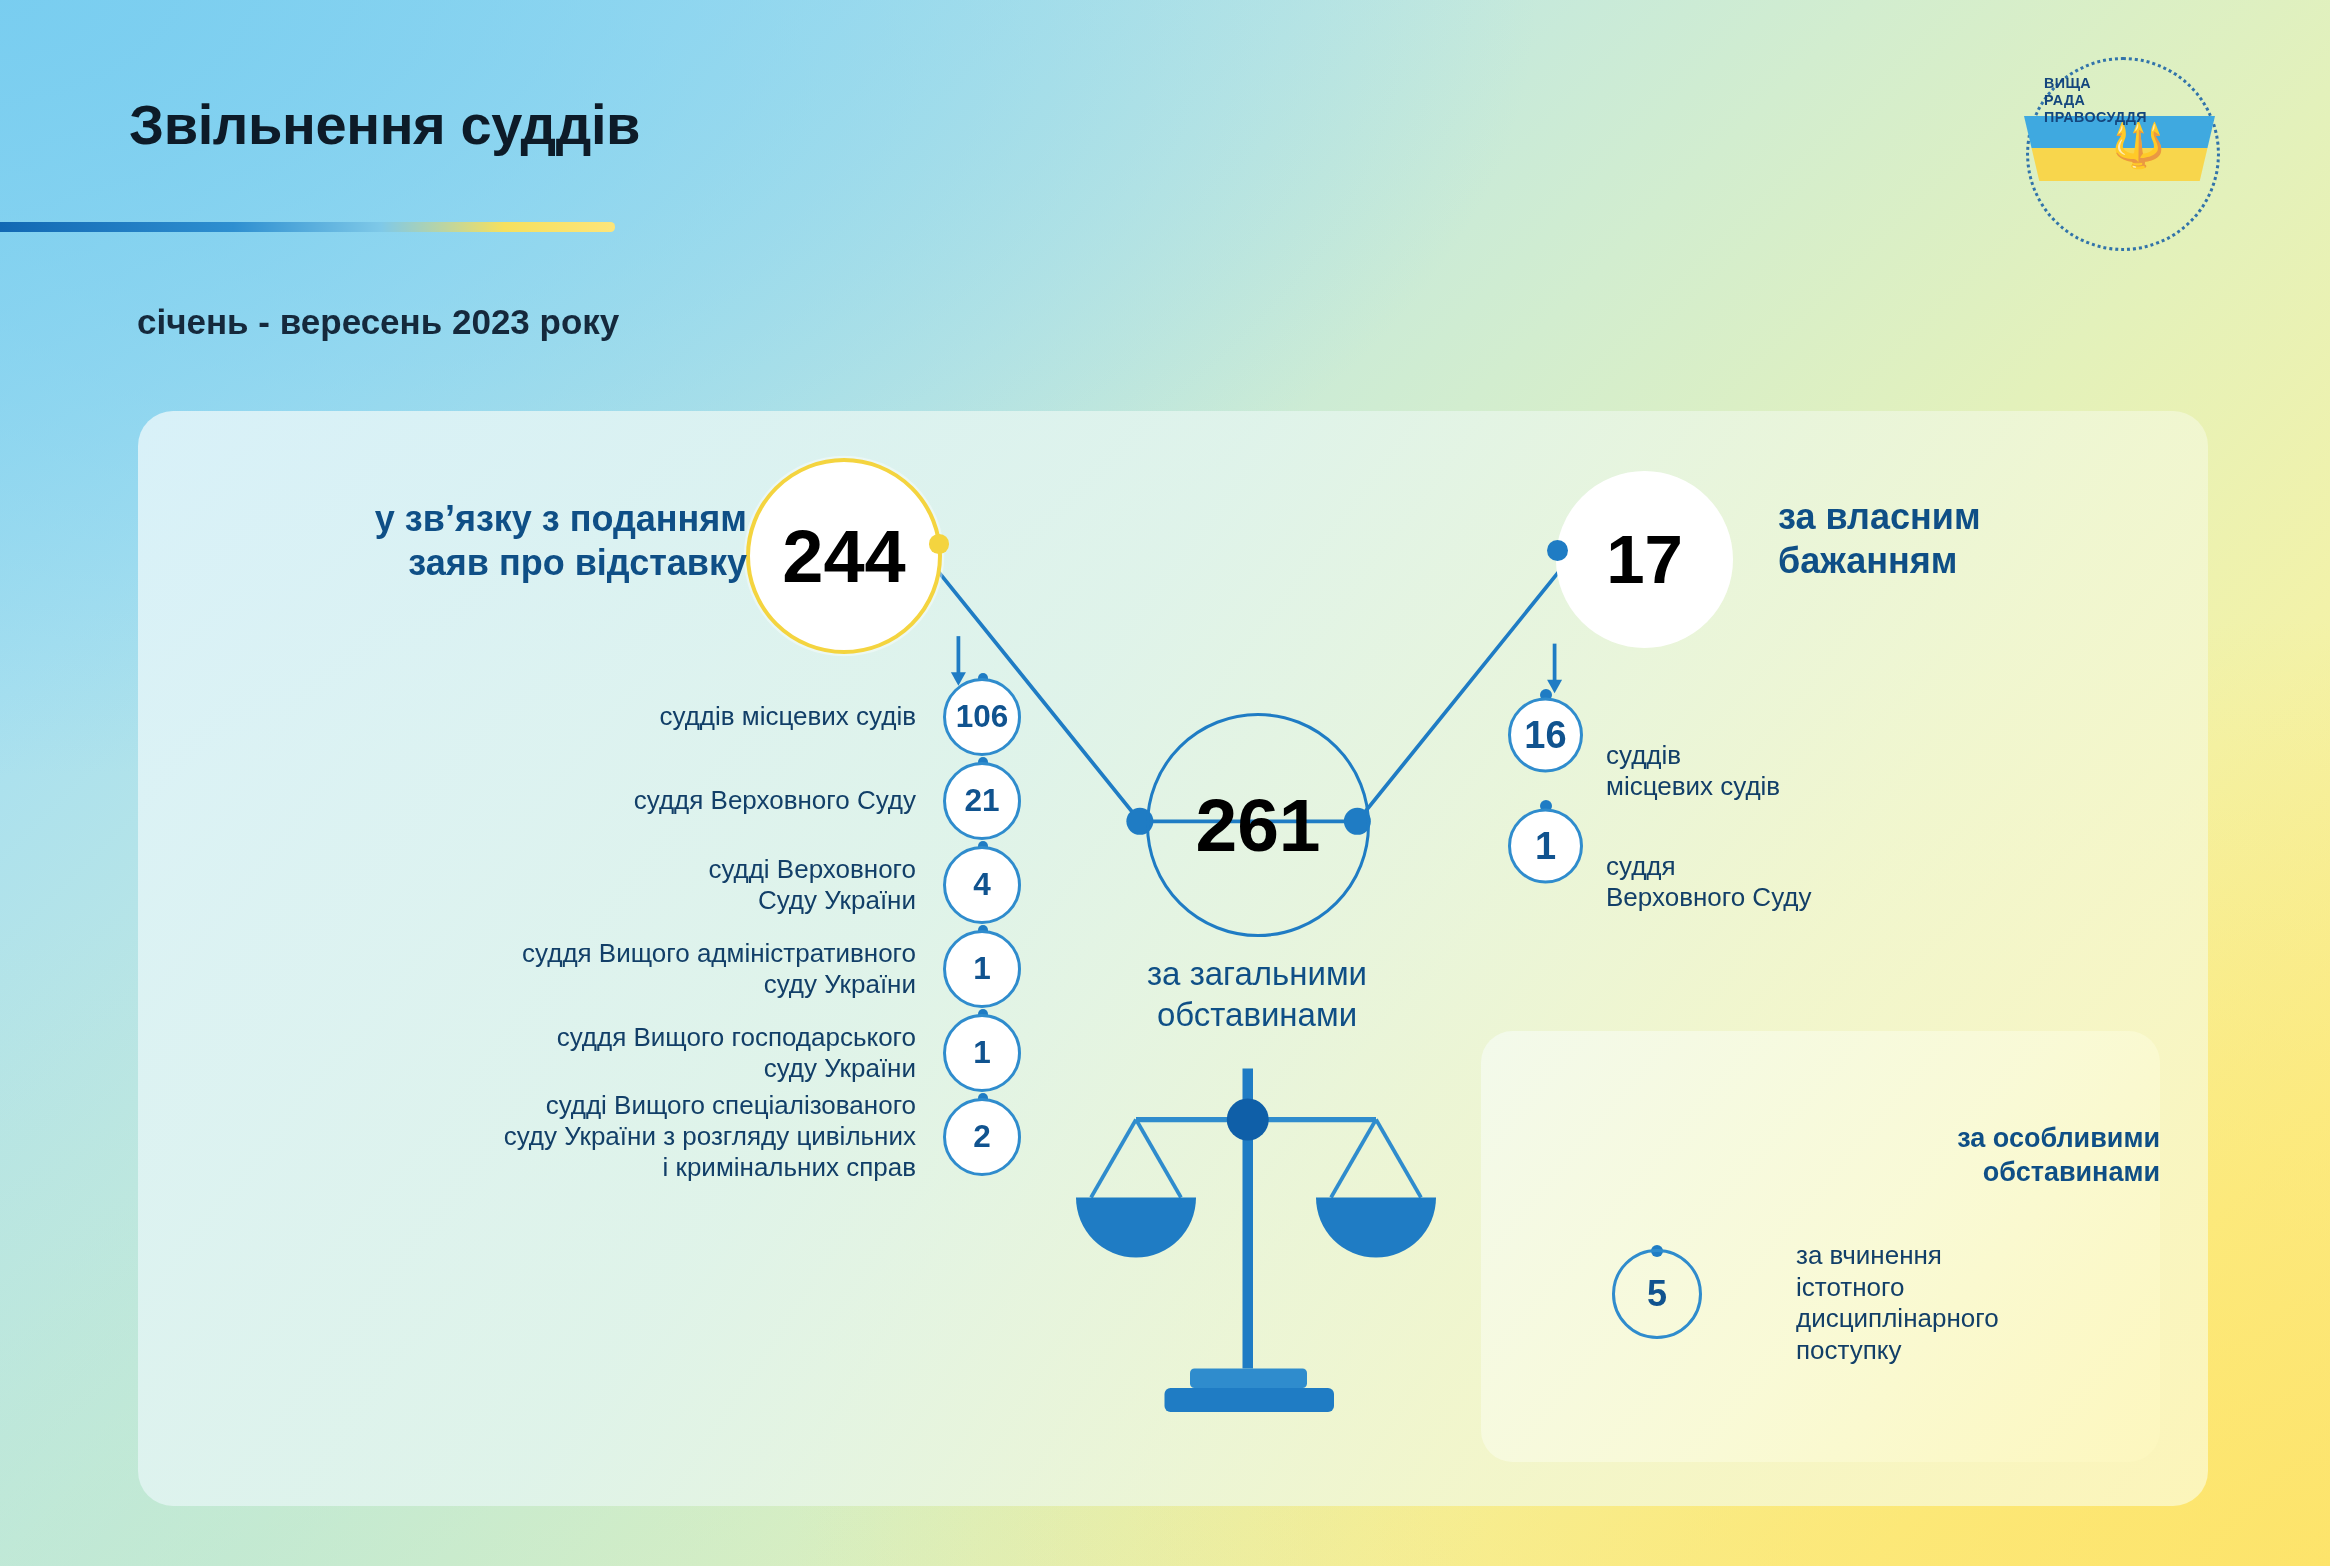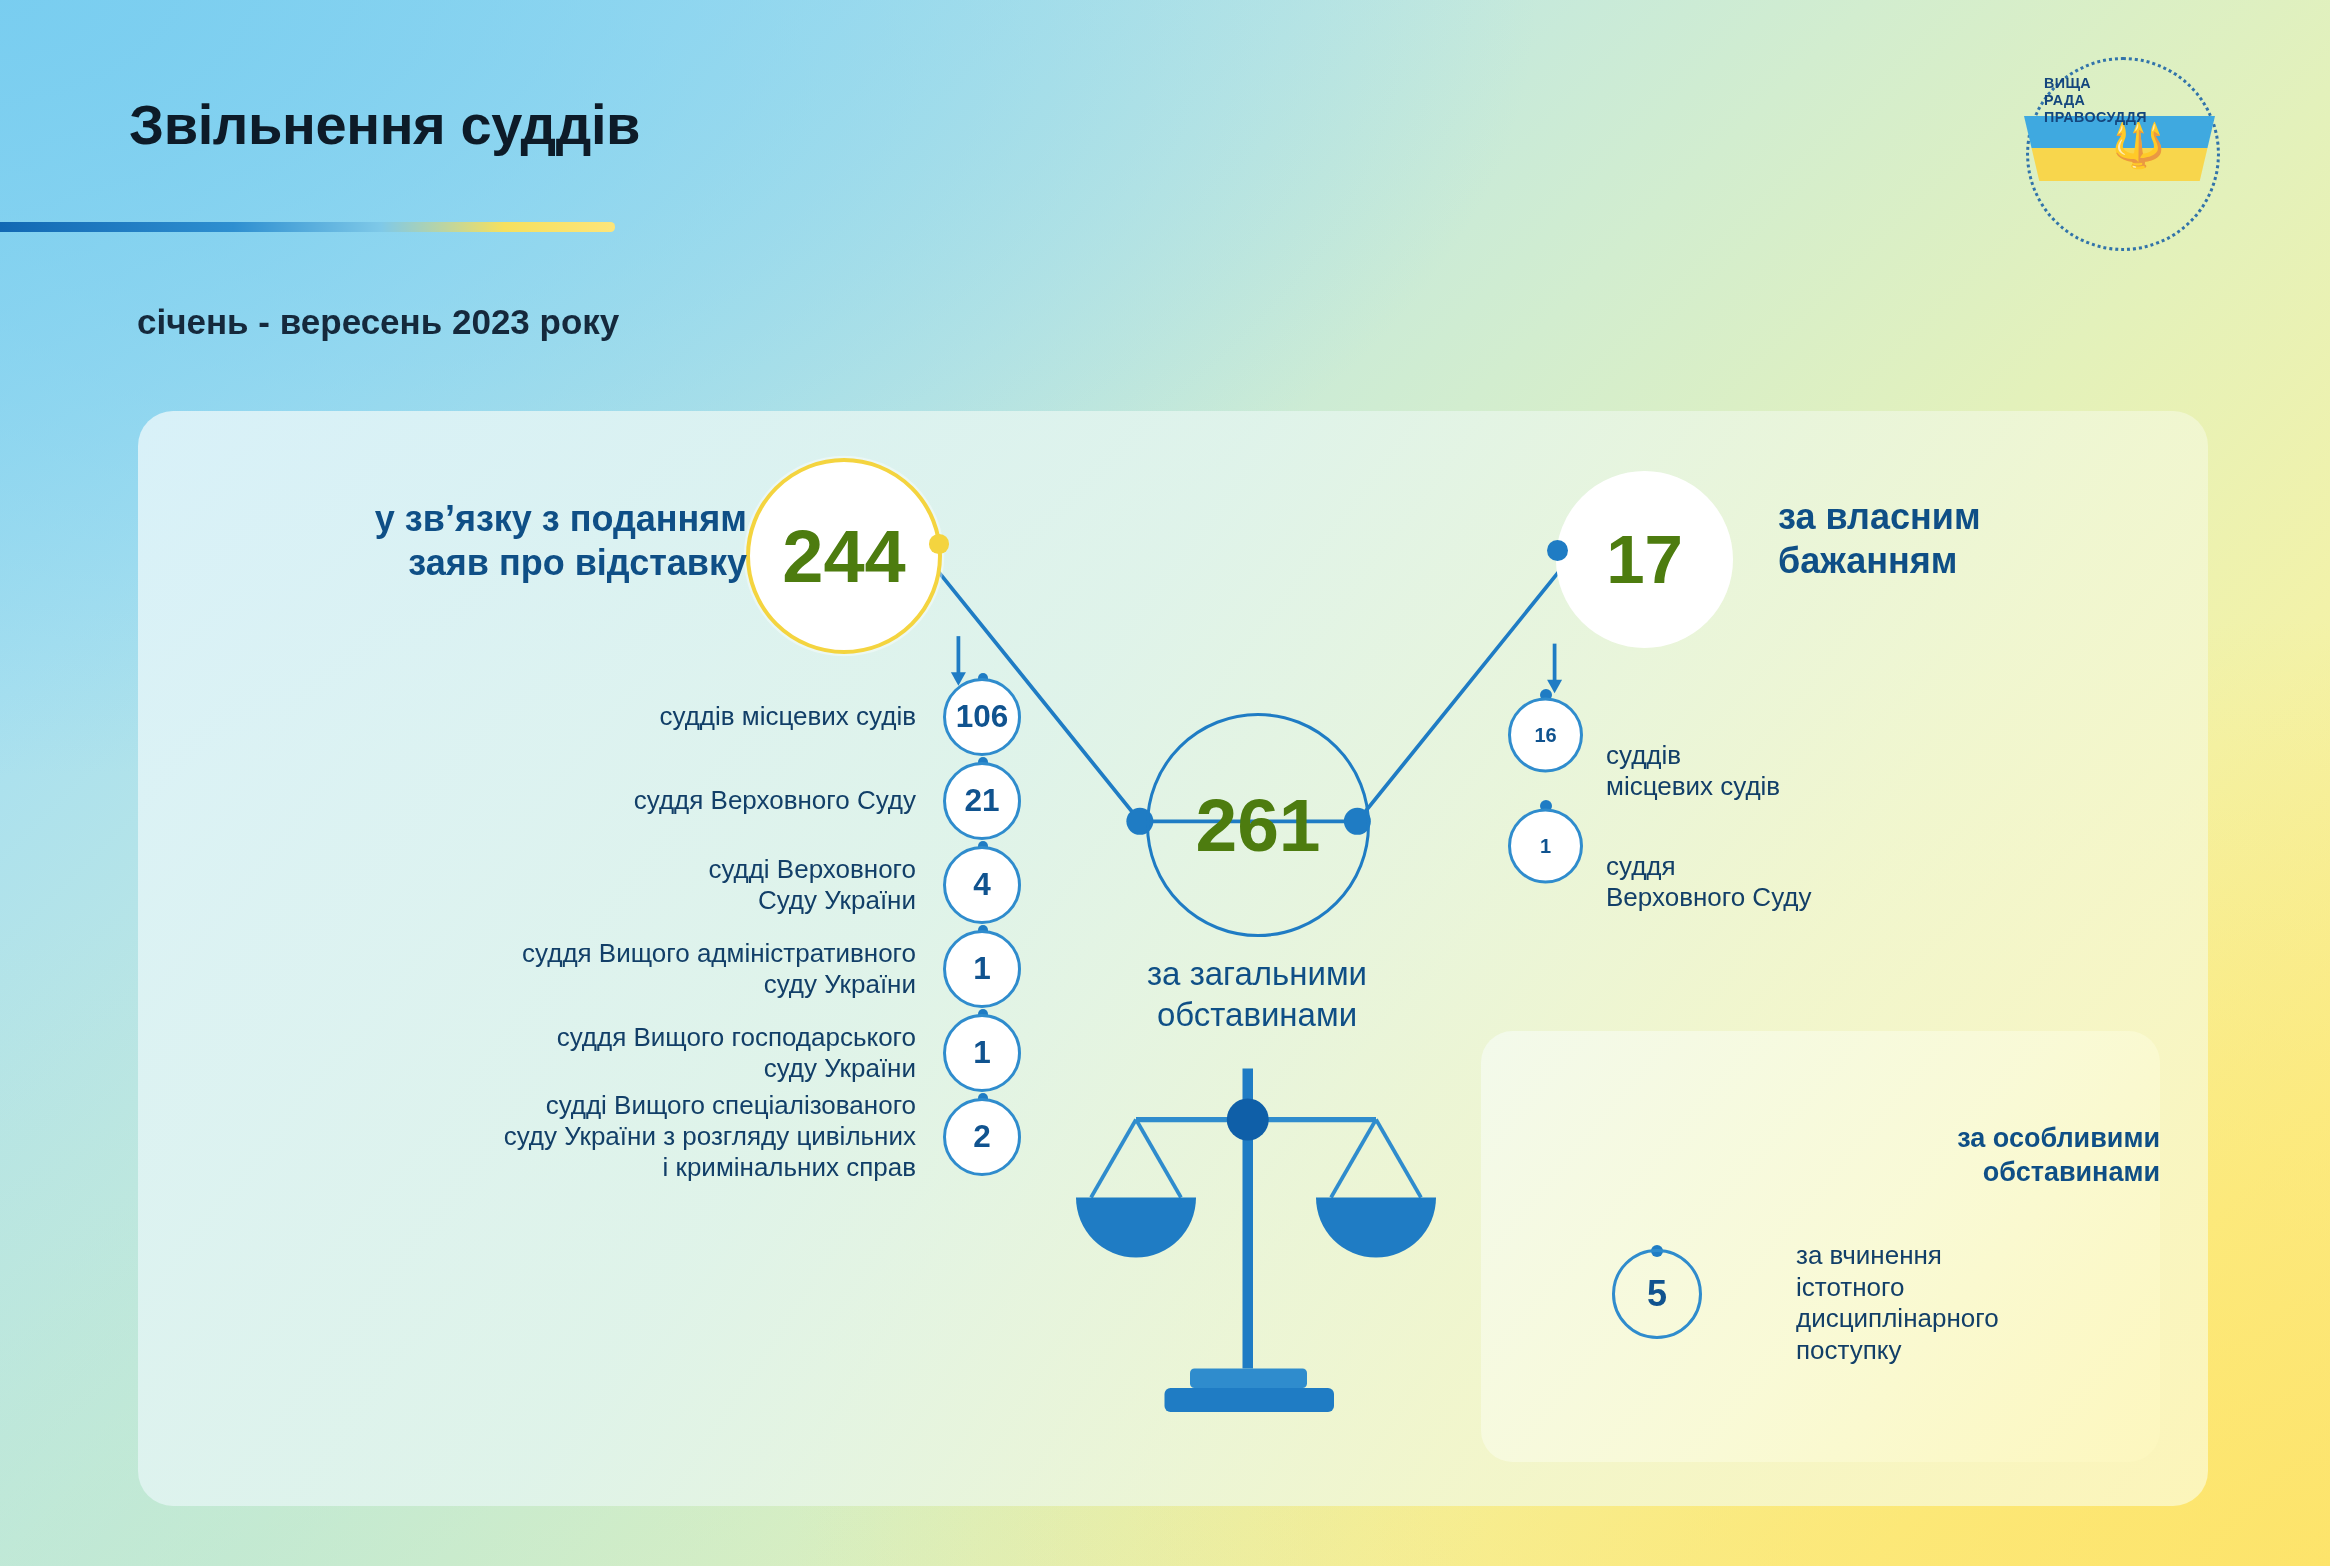--- a/index.html
+++ b/index.html
@@ -120,21 +120,21 @@
 
   
   .bubble-big {
     position: absolute;
     border-radius: 50%;
     background: #ffffff;
     display: flex;
     align-items: center;
     justify-content: center;
     font-weight: bold;
-    color: #4d7c0f;
+    color: #000000;
   }
   #bubble244 {
     left: 746px;
     top: 458px;
     width: 188px;
     height: 188px;
     font-size: 74px;
     border: 4.5px solid #f4d43f;
     box-shadow: 0 0 0 2.3px rgba(255,255,255,.4);
   }
@@ -288,21 +288,21 @@
     top: 50%;
     transform: translateY(-50%);
     width: 69px;
     height: 69px;
     border-radius: 50%;
     background: #fff;
     border: 3px solid #2f8ccd;
     display: flex;
     align-items: center;
     justify-content: center;
-    font-size: 20px;
+    font-size: 38px;
     font-weight: bold;
     color: #10538f;
   }
   .rrow .dot {
     position: absolute;
     left: 31.5px;
     top: -1.5px;
     width: 12px;
     height: 12px;
     border-radius: 50%;

